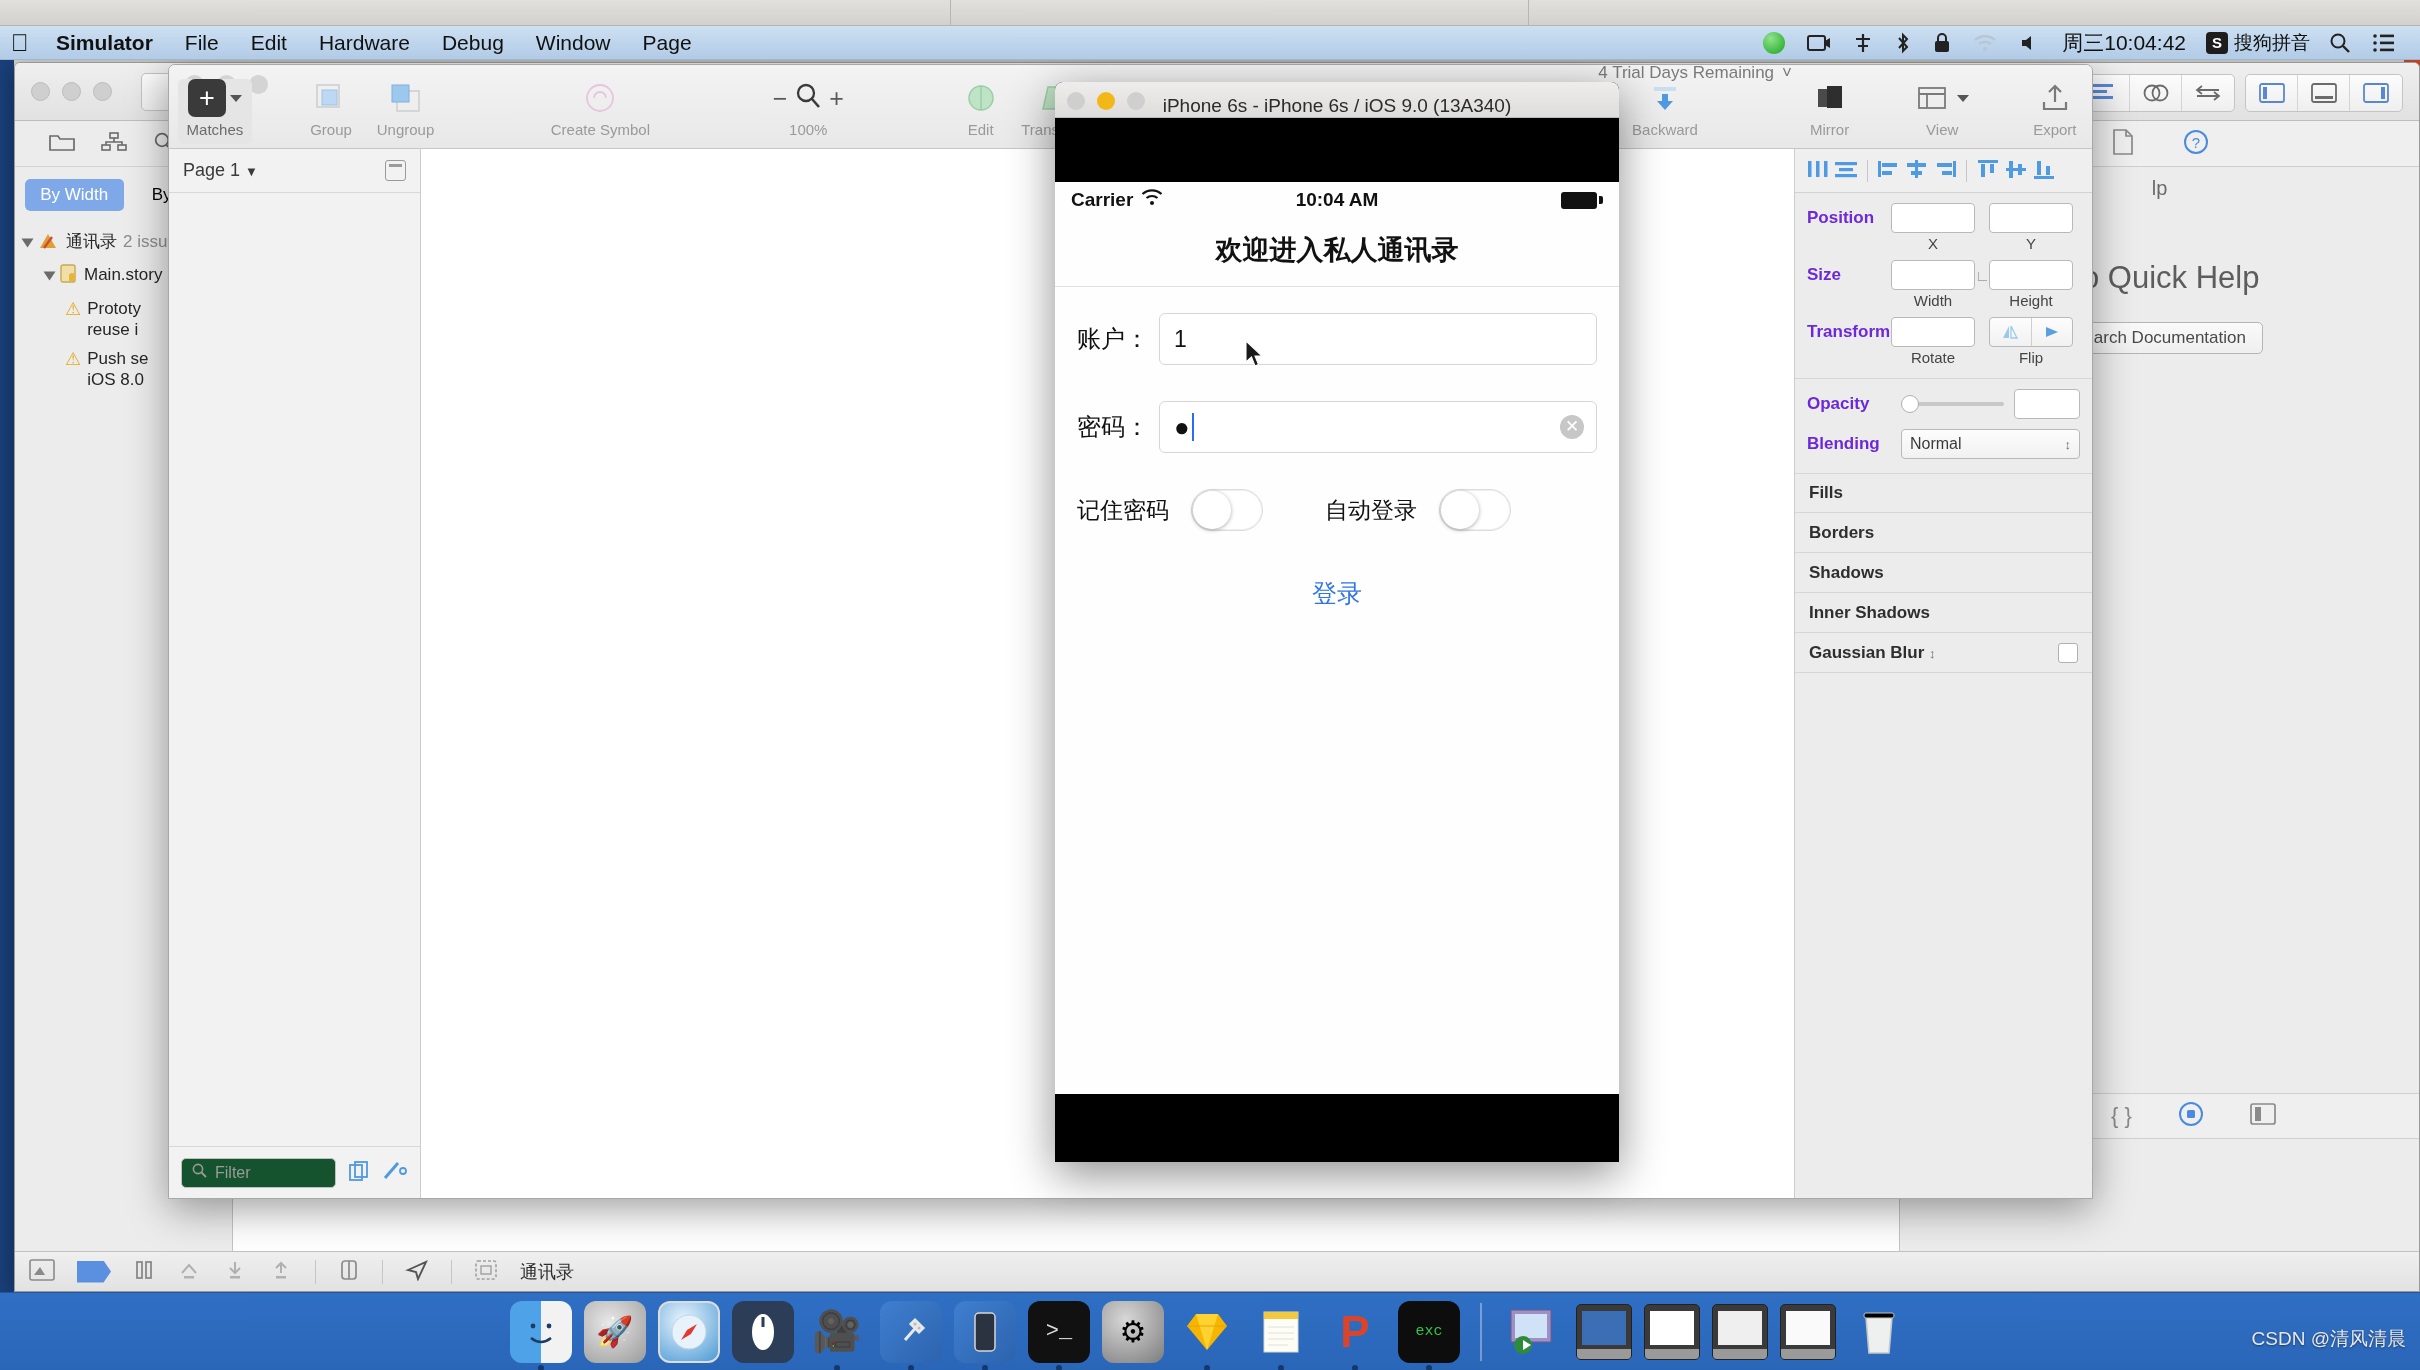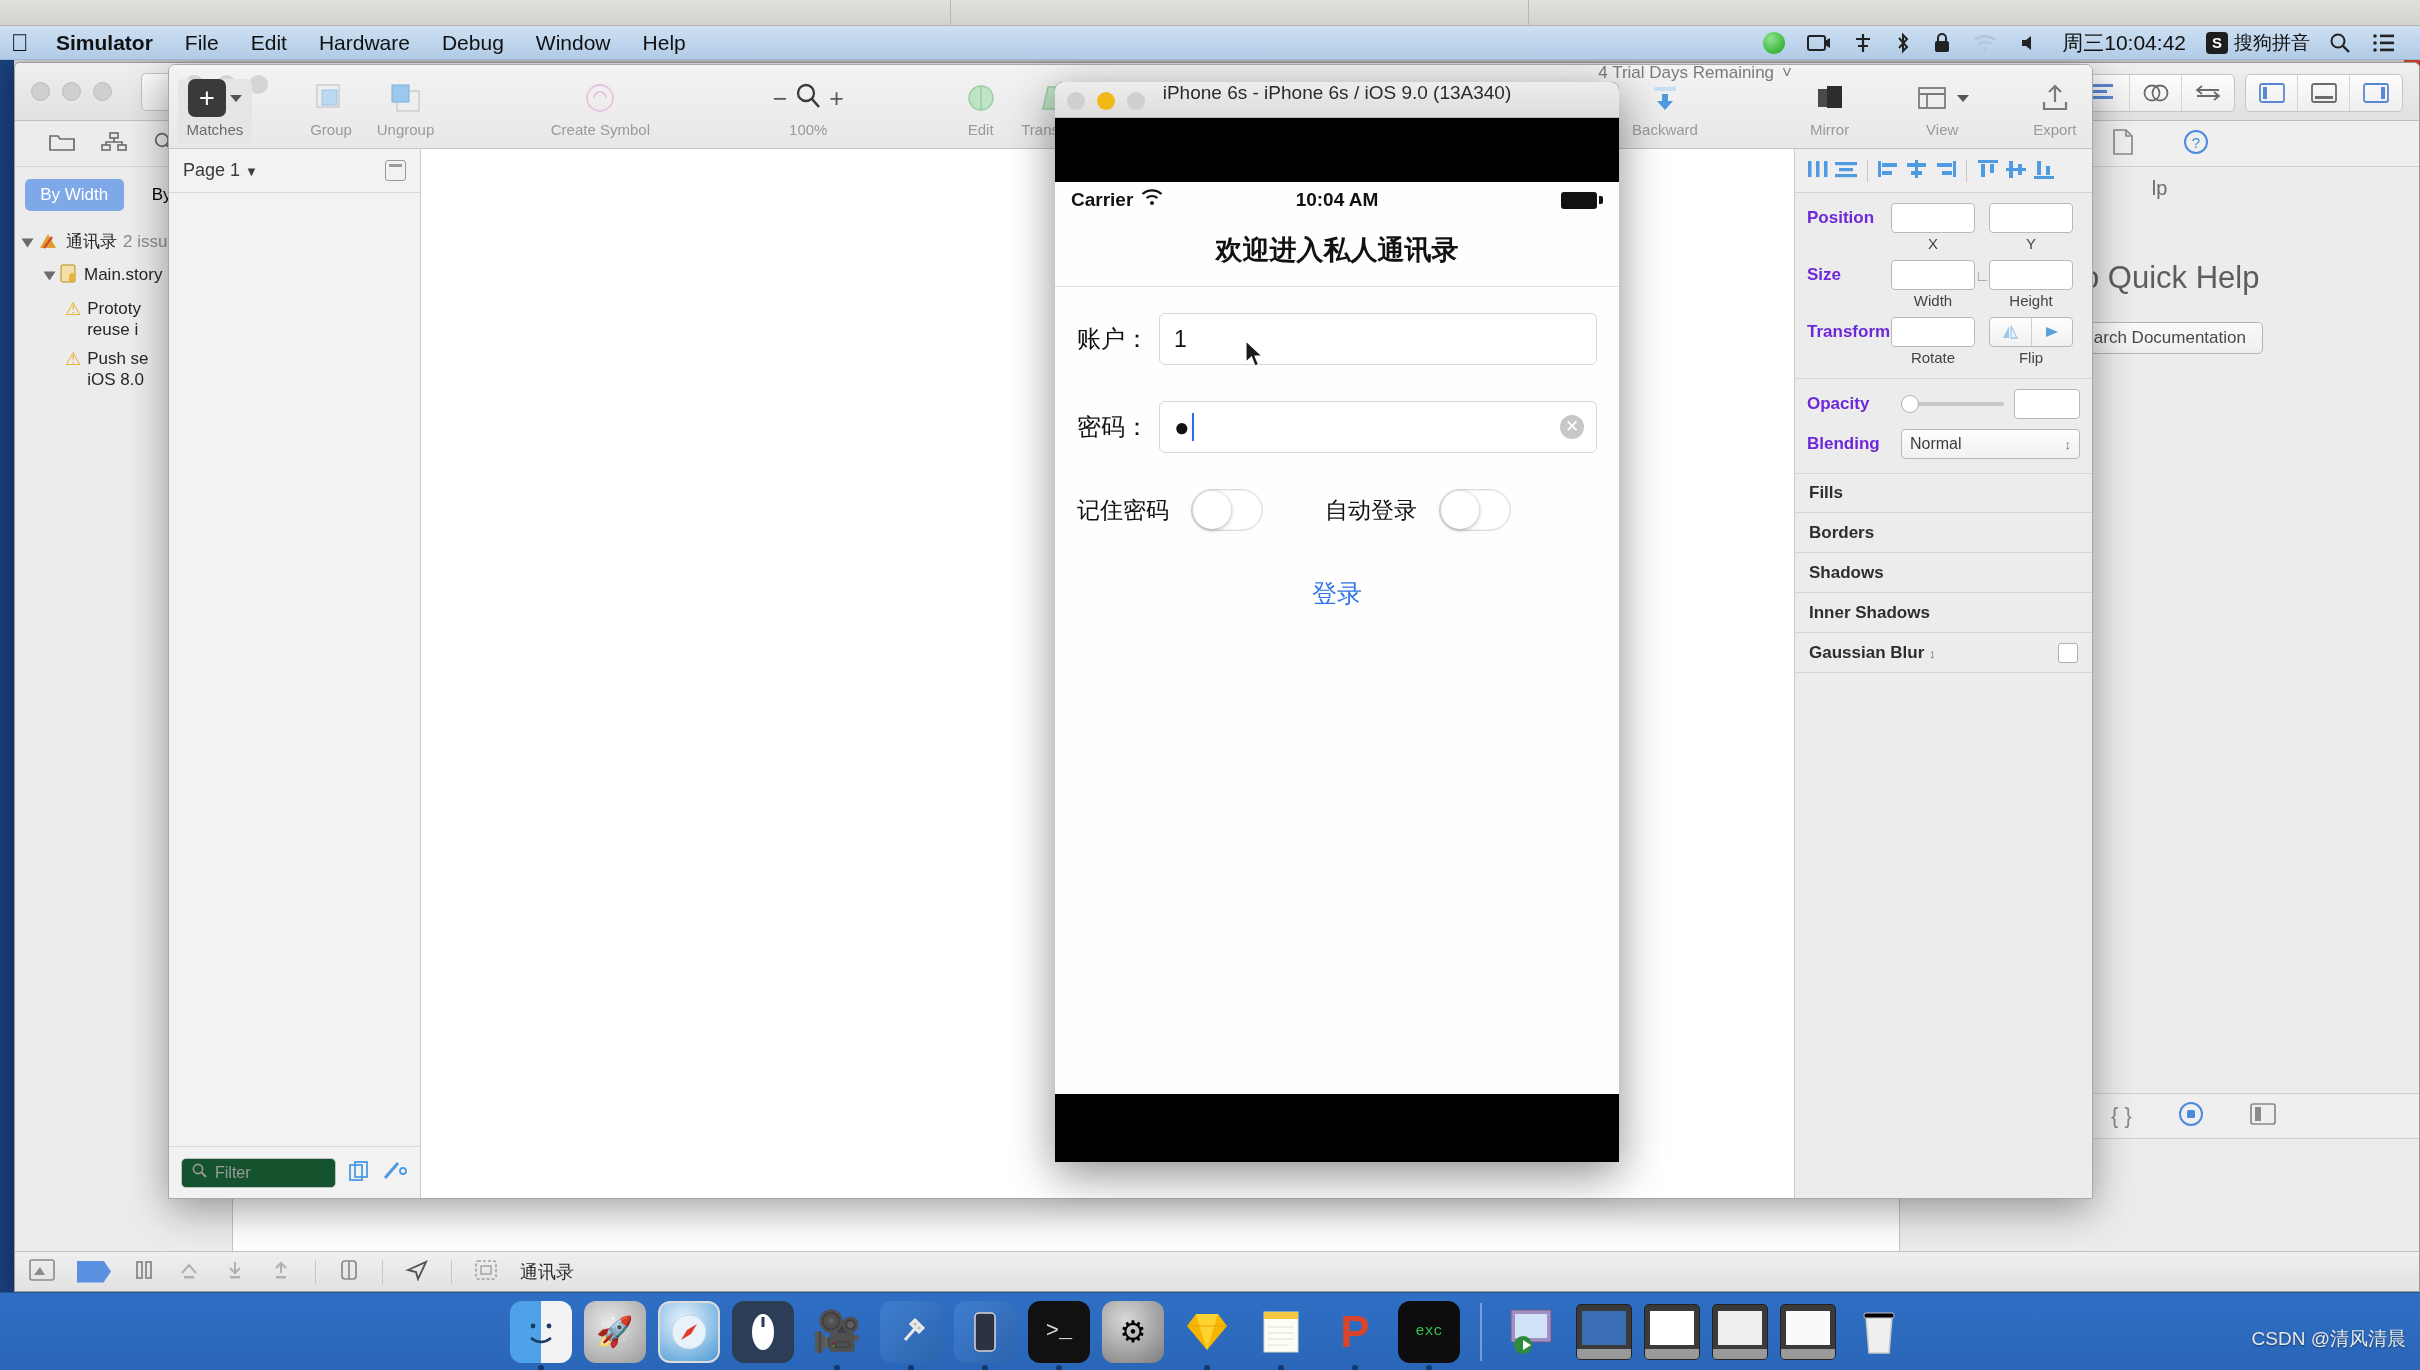--- a/index.html
+++ b/index.html
@@ -213,21 +213,21 @@
   
   .sim-window {
     position:absolute; left:1055px; top:82px; width:564px; height:1080px;
     background:#000; border-radius:8px 8px 0 0;
     box-shadow: 0 12px 46px rgba(0,0,0,.45);
     overflow:hidden; z-index: 30;
   }
   .sim-titlebar {
     height:36px; background:linear-gradient(180deg,#eeedec,#dedddc);
     border-bottom:1px solid #b9b9b9; position:relative;
-    display:flex; align-items:flex-start; justify-content:center;
+    display:flex; align-items:flex-end; justify-content:center;
   }
   .sim-traffic { position:absolute; left:12px; top:10px; display:flex; gap:12px; }
   .s-tl { width:18px;height:18px;border-radius:50%;background:#cfcfcf; }
   .s-tl.amber { background:#f2b818; }
   .sim-title { font-size:19px; color:#2b2b2b; }
   .sim-screen { position:absolute; left:0; top:38px; right:0; bottom:0; background:#000; }
   .sim-bezel-top { height:62px; background:#000; }
   .sim-bezel-bottom { position:absolute; left:0; right:0; bottom:0; height:68px; background:#000; }
   .ios-app {
     position:absolute; left:0; right:0; top:62px; bottom:68px;
@@ -310,21 +310,21 @@
 
   <div class="menubar">
     <div class="menubar-left">
       <div class="apple-logo"></div>
       <div class="menu-item bold">Simulator</div>
       <div class="menu-item">File</div>
       <div class="menu-item">Edit</div>
       <div class="menu-item">Hardware</div>
       <div class="menu-item">Debug</div>
       <div class="menu-item">Window</div>
-      <div class="menu-item">Help</div>
+      <div class="menu-item">Page</div>
     </div>
     <div class="menubar-right">
       <div class="mb-icon">
           <span class="green-dot"></span>
         </div>
       <div class="mb-icon">
         <svg width="24" height="20" viewBox="0 0 24 20">
             <rect x="1" y="3" width="17" height="14" rx="2" fill="none" stroke="#222" stroke-width="2"></rect>
             <path d="M18 8 L23 5 L23 15 L18 12 Z" fill="#222"></path>
           </svg>

